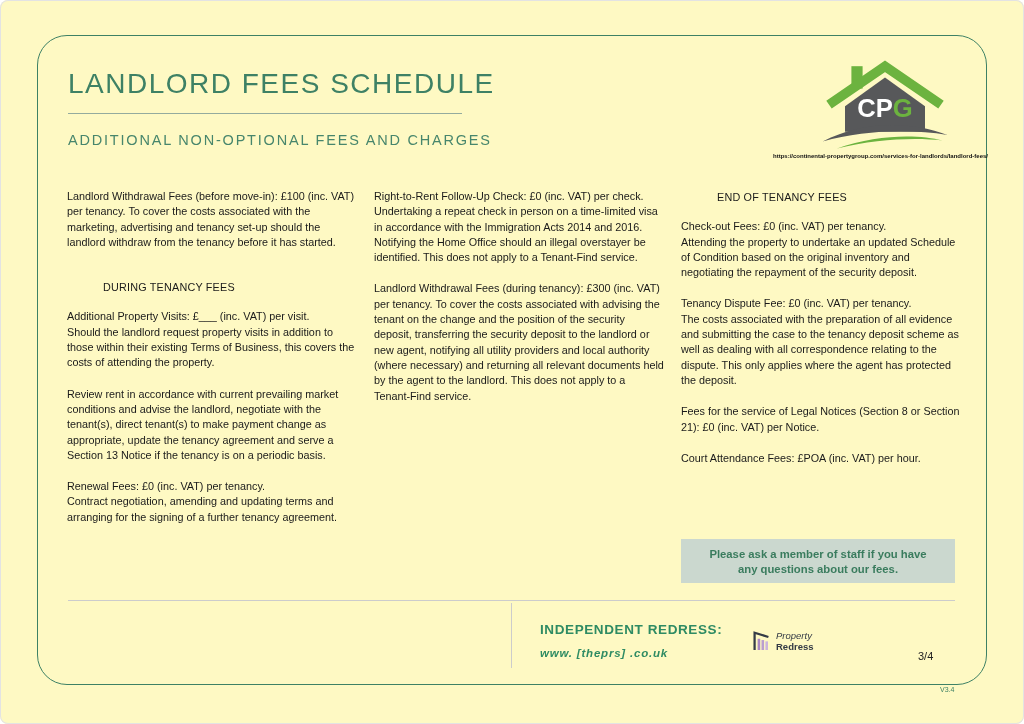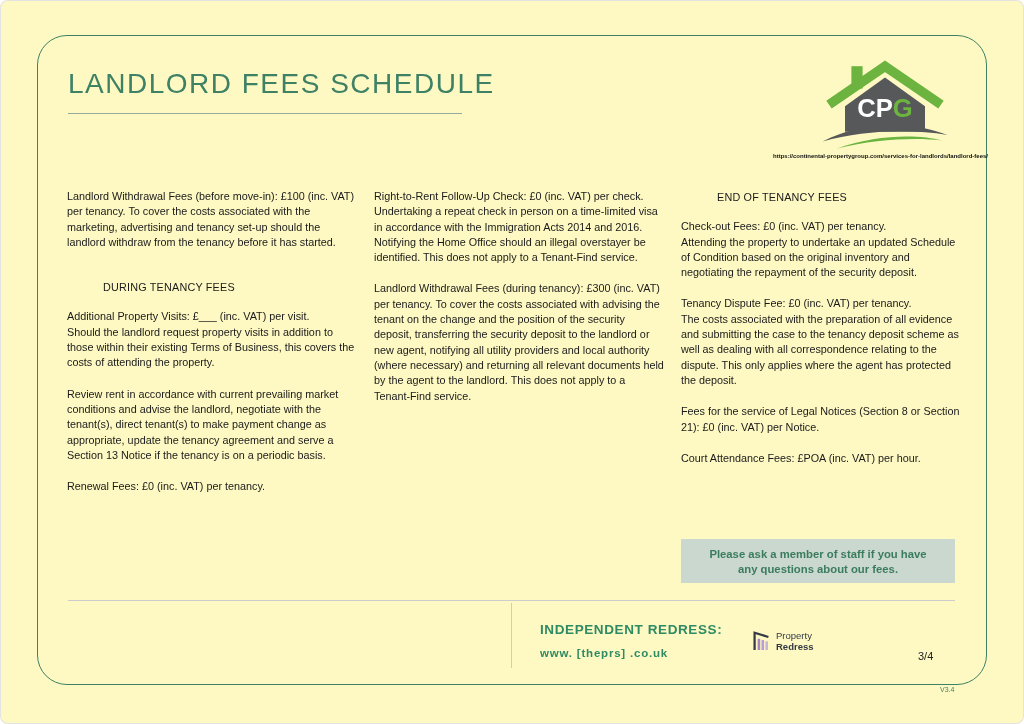--- a/index.html
+++ b/index.html
@@ -41,38 +41,39 @@
   }
   .notice span{font-size:11.3px;font-weight:bold;color:#3a7c5e;line-height:15px;}
   .footer-hrule{position:absolute;left:68px;top:600px;width:887px;border-top:1.5px solid #cccccc;}
   .footer-vrule{position:absolute;left:511px;top:603px;height:65px;border-left:1.5px solid #cccccc;}
   .redress-label{
     position:absolute;left:540px;top:622px;font-size:13.5px;font-weight:bold;
     color:#2e8b63;letter-spacing:0.6px;
   }
   .redress-url{
     position:absolute;left:540px;top:647px;font-size:11.5px;font-weight:bold;
-    color:#2e8b63;letter-spacing:0.8px;cursor:pointer;
+    color:#2e8b63;letter-spacing:0.8px;cursor:pointer;font-style:italic;
   }
   .pr-logo{position:absolute;left:752px;top:629px;display:flex;align-items:center;gap:5px;}
   .pr-text{display:flex;flex-direction:column;line-height:11px;color:#333a45;}
-  .pr-text .l1{font-size:9.5px;font-weight:500;}
+  .pr-text .l1{font-size:9.5px;font-weight:500;font-style:italic;}
   .pr-text .l2{font-size:9.5px;font-weight:700;}
   .page-num{position:absolute;left:918px;top:650px;width:44px;font-size:11px;color:#222;}
   .version{position:absolute;left:940px;top:686px;font-size:7px;color:#3e8165;}
 </style>
 </head>
 <body>
 
 <div class="page">
 
   <div class="frame"></div>
 
   <div class="title">LANDLORD FEES SCHEDULE</div>
   <div class="title-rule"></div>
+  <div class="subtitle">ADDITIONAL NON-OPTIONAL FEES AND CHARGES</div>
 
   <svg class="logo" viewBox="0 0 160 120" xmlns="http://www.w3.org/2000/svg">
     <rect x="38" y="14" width="14" height="28" fill="#6cb33f"></rect>
     <polygon points="30,64 80,28 130,64 130,96 30,96" fill="#57585a"></polygon>
     <polyline points="10,62 80,14 150,62" stroke="#6cb33f" stroke-width="12" fill="none" stroke-linejoin="miter"></polyline>
     <path d="M2,108 C52,82 112,82 158,100 C112,92 52,94 2,108 Z" fill="#57585a"></path>
     <path d="M20,117 C70,99 122,99 152,107 C118,103 68,105 20,117 Z" fill="#6cb33f"></path>
     <text x="80" y="78" text-anchor="middle" font-family="Liberation Sans, sans-serif" font-size="32" font-weight="bold" fill="#ffffff"><tspan>CP</tspan><tspan fill="#6cb33f">G</tspan></text>
   </svg>
   <div class="logo-url">https://continental-propertygroup.com/services-for-landlords/landlord-fees/</div>
@@ -84,20 +85,21 @@
     <div class="sec-heading">DURING TENANCY FEES</div>
     <div class="blk">
       <div class="lead">Additional Property Visits: £___ (inc. VAT) per visit.</div>
       <div class="body">Should the landlord request property visits in addition to those within their existing Terms of Business, this covers the costs of attending the property.</div>
     </div>
     <div class="blk">
       <div class="body">Review rent in accordance with current prevailing market conditions and advise the landlord, negotiate with the tenant(s), direct tenant(s) to make payment change as appropriate, update the tenancy agreement and serve a Section 13 Notice if the tenancy is on a periodic basis.</div>
     </div>
     <div class="blk">
       <div class="lead">Renewal Fees: £0 (inc. VAT) per tenancy.</div>
+      <div class="body">Contract negotiation, amending and updating terms and arranging for the signing of a further tenancy agreement.</div>
     </div>
   </div>
 
   <div class="col col2">
     <div class="blk">
       <div class="body">Right-to-Rent Follow-Up Check: £0 (inc. VAT) per check. Undertaking a repeat check in person on a time-limited visa in accordance with the Immigration Acts 2014 and 2016. Notifying the Home Office should an illegal overstayer be identified. This does not apply to a Tenant-Find service.</div>
     </div>
     <div class="blk">
       <div class="body">Landlord Withdrawal Fees (during tenancy): £300 (inc. VAT) per tenancy. To cover the costs associated with advising the tenant on the change and the position of the security deposit, transferring the security deposit to the landlord or new agent, notifying all utility providers and local authority (where necessary) and returning all relevant documents held by the agent to the landlord. This does not apply to a Tenant-Find service.</div>
     </div>

